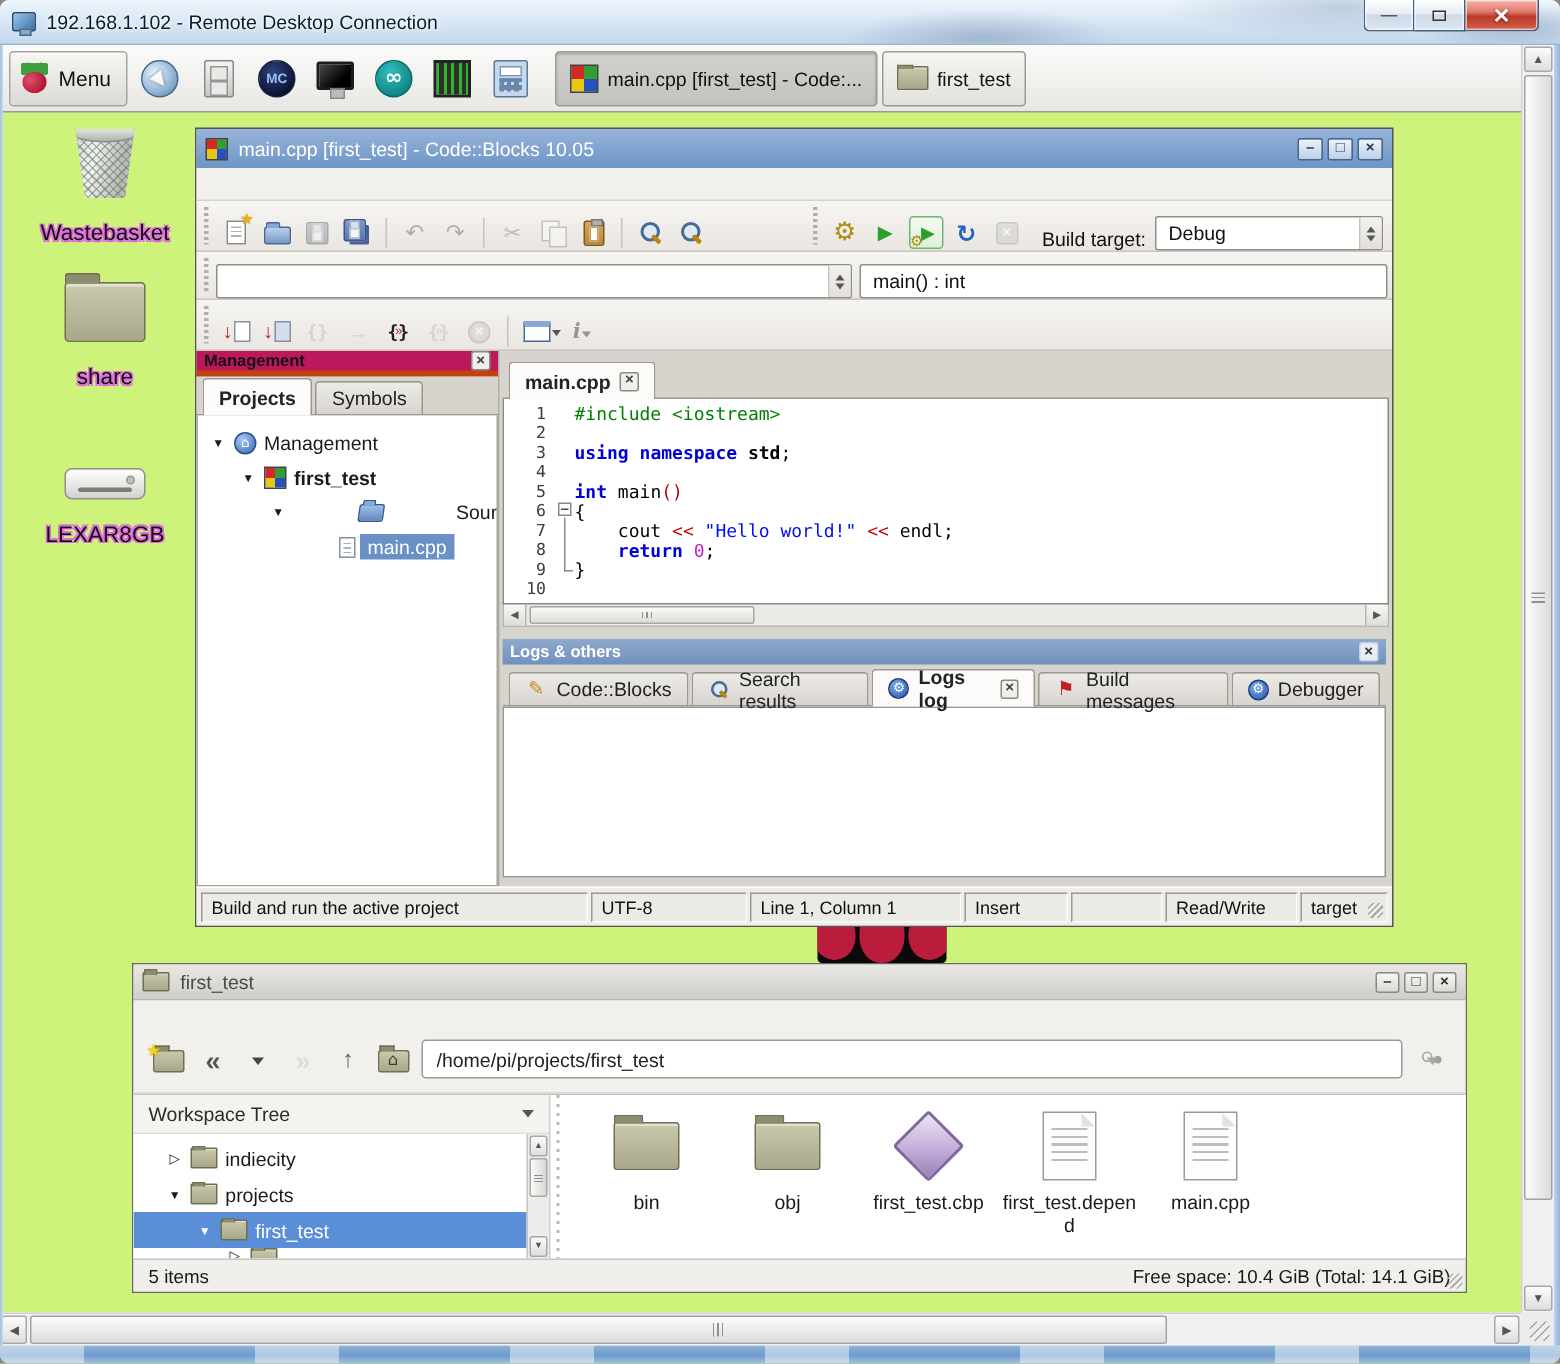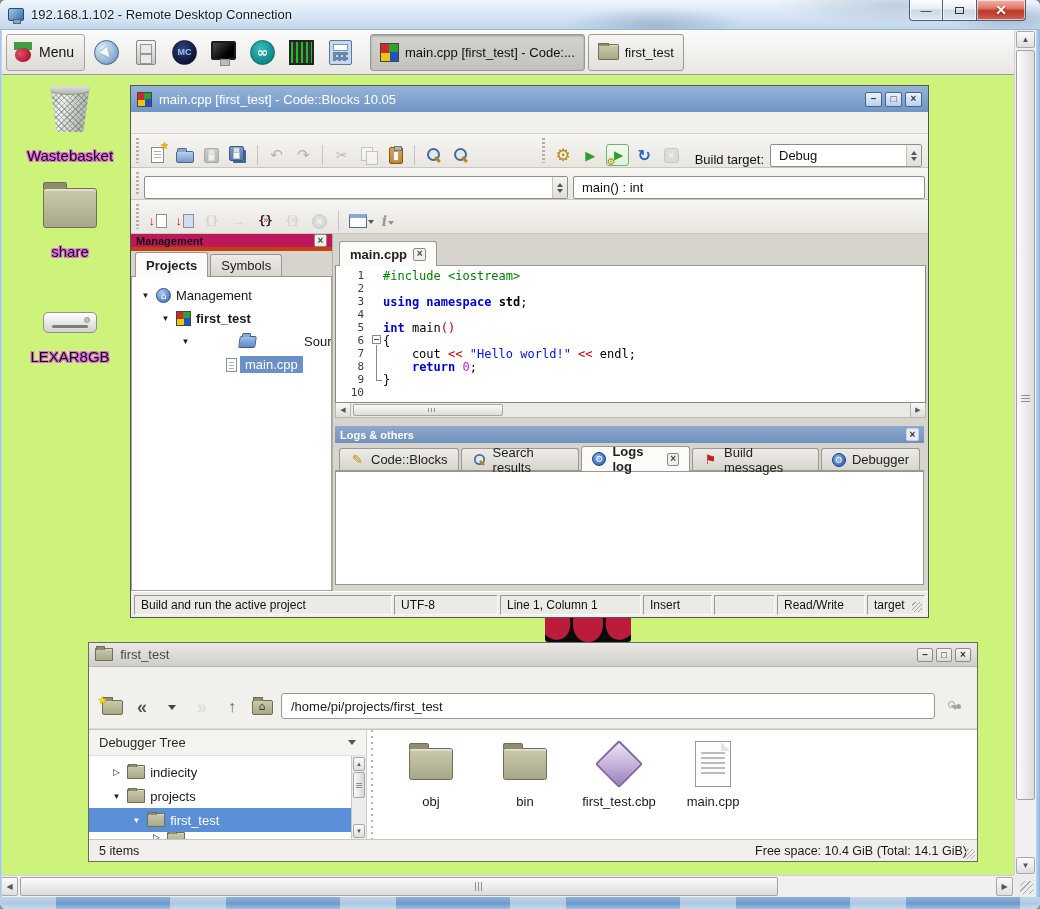--- a/index.html
+++ b/index.html
@@ -713,21 +713,21 @@
             </button>
           </span>
         <input class="addr" readonly="" value="/home/pi/projects/first_test" style="">
         <button class="tbtn">
             <span class="tbi i-view-options"></span>
           </button>
       </div>
       <div class="fm-body">
         <aside class="fm-side">
           <div class="fm-side-head">
-            <span>Debugger Tree</span>
+            <span>Workspace Tree</span>
             <span class="chev"></span>
           </div>
           <div class="fm-tree">
 
             <div class="fm-sb">
               <span class="sbtn up">▲</span>
               <span class="thumb"></span>
               <span class="sbtn down">▼</span>
             </div>
           <div class="trow" style="padding-left: 22px;">
@@ -752,33 +752,39 @@
               </div>
             </div>
         </aside>
         <div class="fm-split"></div>
         <div class="fm-files">
 
         <div class="fitem">
               <span class="ficon-box">
                 <span class="ficon i-folder"></span>
               </span>
-              <span class="flabel">obj</span>
+              <span class="flabel">bin</span>
             </div>
             <div class="fitem">
               <span class="ficon-box">
                 <span class="ficon i-folder"></span>
               </span>
-              <span class="flabel">bin</span>
+              <span class="flabel">obj</span>
             </div>
             <div class="fitem">
               <span class="ficon-box">
                 <span class="ficon i-cbp"></span>
               </span>
               <span class="flabel">first_test.cbp</span>
+            </div>
+            <div class="fitem">
+              <span class="ficon-box">
+                <span class="ficon i-text"></span>
+              </span>
+              <span class="flabel">first_test.depend</span>
             </div>
             <div class="fitem">
               <span class="ficon-box">
                 <span class="ficon i-text"></span>
               </span>
               <span class="flabel">main.cpp</span>
             </div>
           </div>
       </div>
       <footer class="fm-status">

